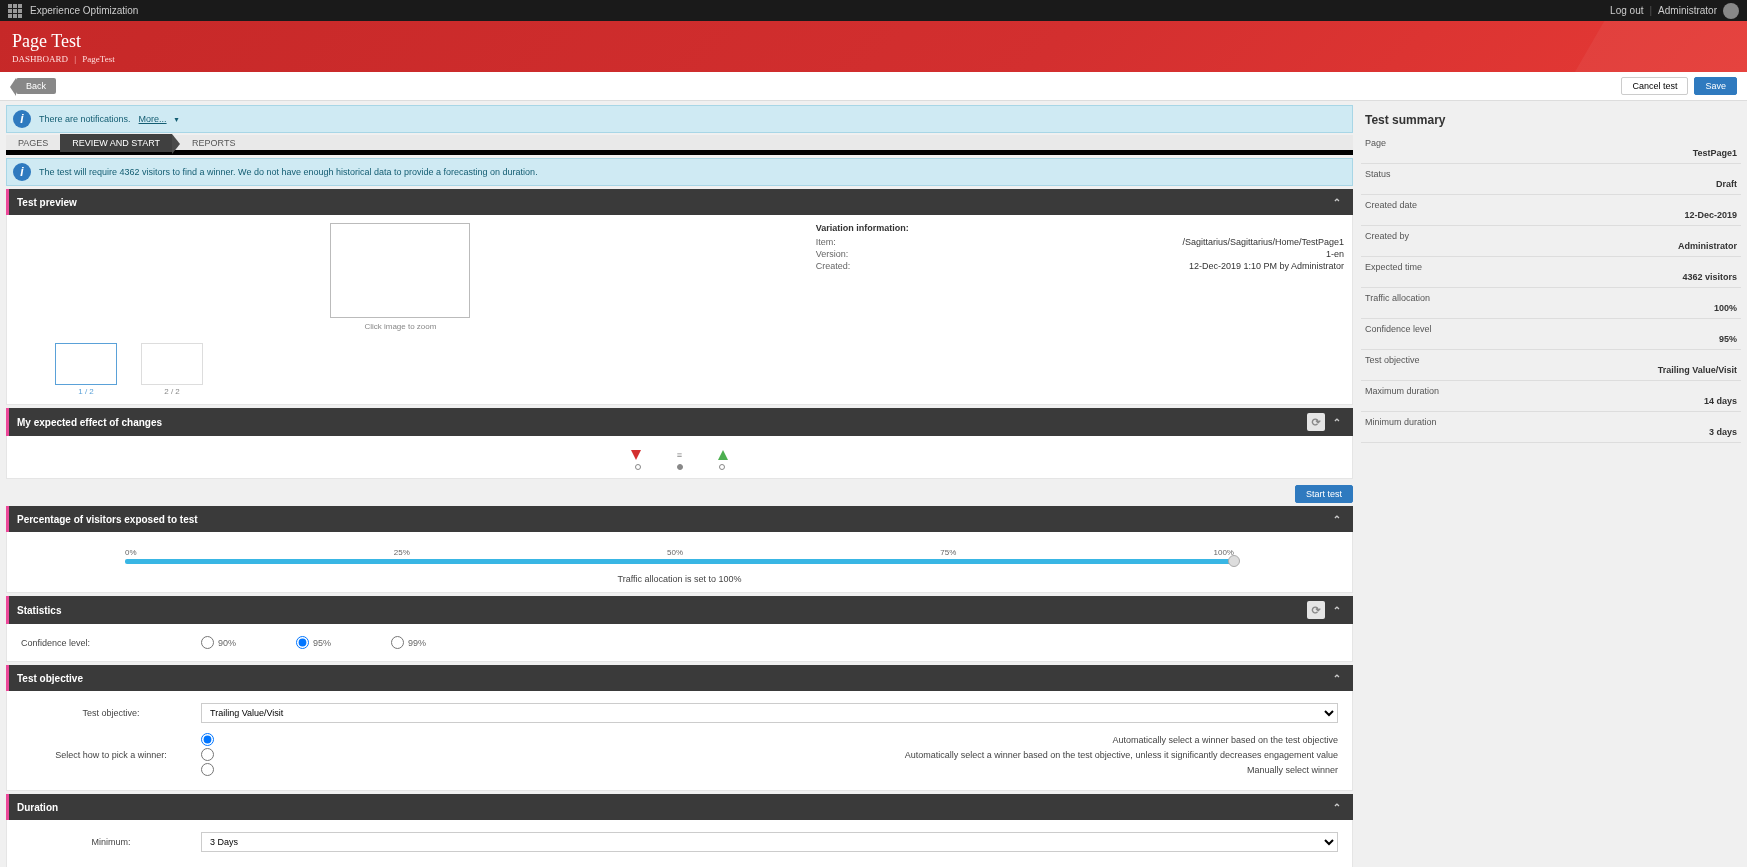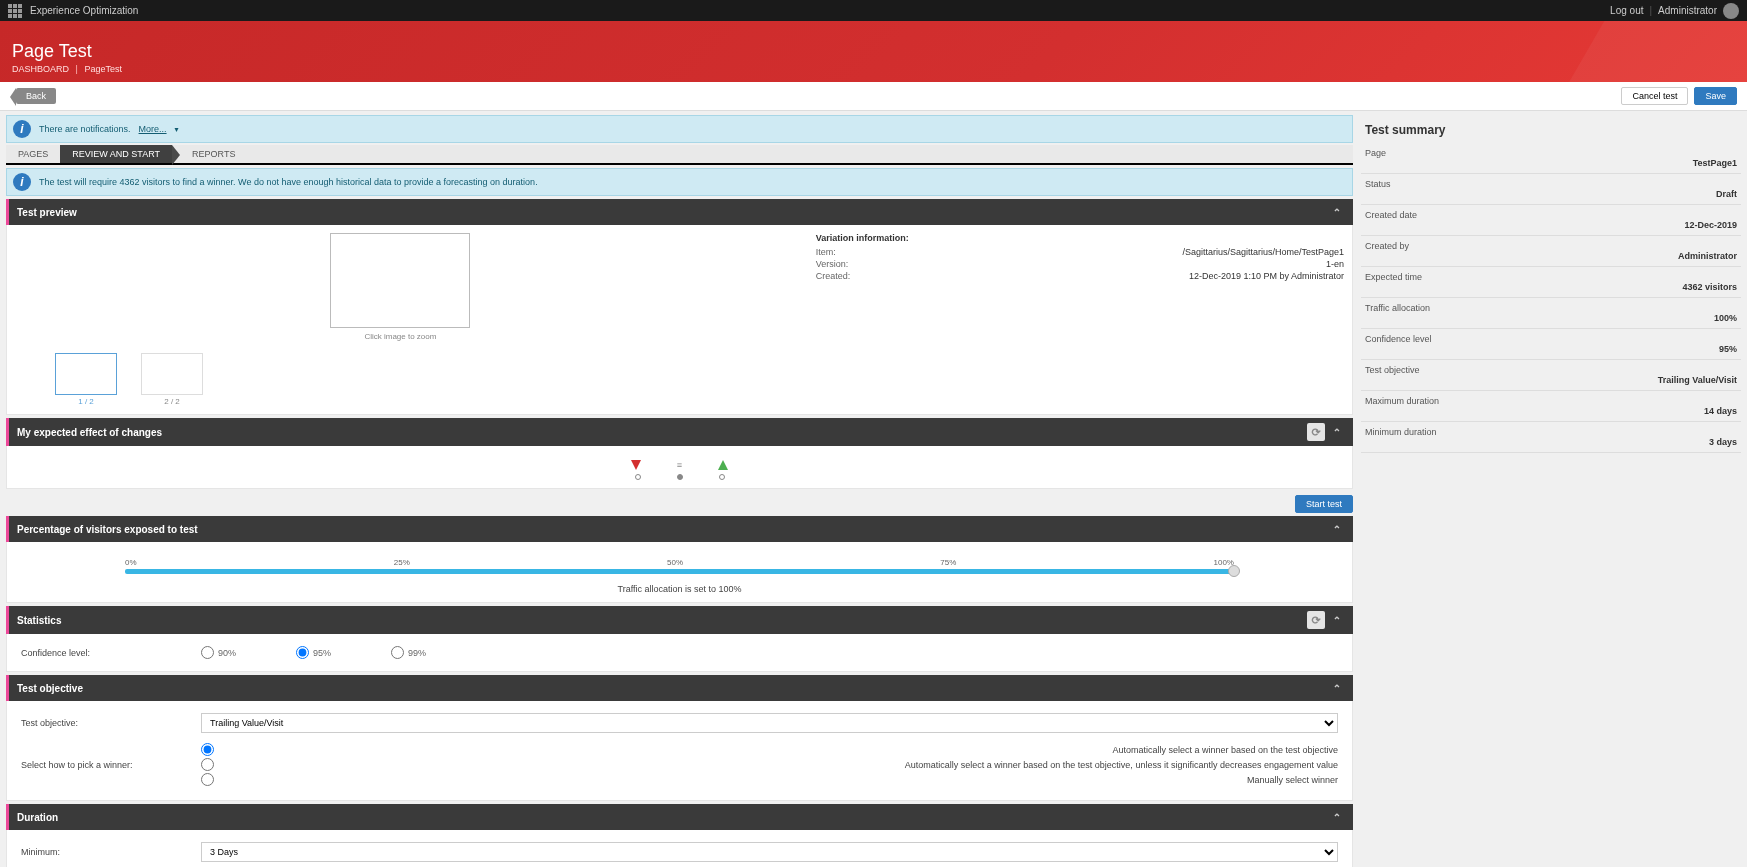--- a/index.html
+++ b/index.html
@@ -7,21 +7,21 @@
 
 
 .topbar { background: #1a1a1a; height: 21px; display: flex; align-items: center; padding: 0 8px; color: #ccc; font-size: 10px; }
 .topbar .grid-icon { width: 14px; height: 14px; display: grid; grid-template-columns: 1fr 1fr 1fr; grid-template-rows: 1fr 1fr 1fr; gap: 1px; margin-right: 8px; }
 .topbar .grid-icon span { background: #999; }
 .topbar .right { margin-left: auto; display: flex; align-items: center; gap: 6px; }
 .topbar .sep { color: #555; }
 .avatar { width: 16px; height: 16px; border-radius: 50%; background: #888; display:inline-block; }
 
 
-.redheader { background: linear-gradient(135deg, #c62828 0%, #d32f2f 60%, #e53935 100%); color: #fff; padding: 20px 12px 8px; position:relative; overflow:hidden; }
+.redheader { background: linear-gradient(135deg, #c62828 0%, #d32f2f 60%, #e53935 100%); color: #fff; padding: 10px 12px 8px; position:relative; overflow:hidden;font-family:Liberation Serif, serif; }
 .redheader::after { content:""; position:absolute; right:-40px; top:-10px; width:200px; height:80px; background: rgba(255,255,255,0.05); transform: skewX(-30deg); }
 .redheader h1 { font-size: 18px; font-weight: normal; margin-bottom: 2px; }
 .breadcrumb { font-size: 9px; color: #fdd; }
 .breadcrumb .sep { margin: 0 4px; color:#fbb; }
 
 
 .actionbar { background: #fff; border-bottom: 1px solid #ddd; padding: 5px 10px; display:flex; align-items:center; }
 .back-btn { background: #888; color:#fff; font-size:9px; padding:3px 10px; border:none; border-radius:2px; position:relative; margin-left:6px; }
 .back-btn::before { content:""; position:absolute; left:-6px; top:0; border-top:9px solid transparent; border-bottom:9px solid transparent; border-right:6px solid #888; height:0; }
 .actionbar .right { margin-left:auto; display:flex; gap:6px; }
@@ -32,21 +32,21 @@
 .layout { display:flex; gap:8px; padding:4px 6px; }
 .main { flex:1; }
 .side { width:380px; }
 
 
 .notif { background:#cfeaf3; border:1px solid #a8d6e6; color:#135d72; display:flex; align-items:center; padding:4px 6px; font-size:9px; gap:8px; position:relative; }
 .notif .info-icon { width:18px; height:18px; border-radius:50%; background:#2f7abf; color:#fff; display:flex; align-items:center; justify-content:center; font-style:italic; font-weight:bold; font-size:12px; }
 .notif a { color:#135d72; text-decoration:underline; }
 
 
-.tabbar { background:#e9e9e9; border-bottom:2px solid #000000; display:flex; align-items:center; padding:0; height:20px; margin-top:2px; font-size:9px;}
+.tabbar { background:#e9e9e9; border-bottom:5px solid #000000; display:flex; align-items:center; padding:0; height:20px; margin-top:2px; font-size:9px;}
 .tab { padding:4px 12px; color:#555; position:relative; cursor:pointer; }
 .tab.active { background:#404040; color:#fff; }
 .tab.active::after { content:""; position:absolute; right:-8px; top:0; border-top:10px solid transparent; border-bottom:10px solid transparent; border-left:8px solid #4a4a4a; }
 
 
 .panel { margin-top:3px; }
 .panel-header { background:#3a3a3a; color:#fff; font-size:10px; font-weight:bold; padding:5px 8px; border-left:3px solid #ec4899; display:flex; align-items:center;}
 .panel-header .sp { margin-left:auto; display:flex; gap:4px; align-items:center;}
 .panel-body { background:#fff; padding:8px; border:1px solid #e5e5e5; border-top:none; font-size:9px; }
 .chev { width:16px; height:16px; display:flex; align-items:center; justify-content:center; color:#ccc; cursor:pointer; font-size:10px;}
@@ -89,21 +89,21 @@
 .slider-lbl { text-align:center; font-size:9px; color:#444; margin-top:8px;}
 
 
 .stat-row { display:flex; align-items:center; padding:4px 6px; }
 .stat-lbl { width:180px; color:#444; }
 .radio-g { display:flex; gap:60px; }
 .radio-g label { display:flex; align-items:center; gap:4px; color:#666; }
 
 
 .frow { display:flex; align-items:center; padding:4px 6px; }
-.frow .lbl { width:180px; color:#444;}
+.frow .lbl { width:180px; color:#444;text-align:center;}
 .frow .val { flex:1; }
 select { width:100%; font-size:9px; padding:3px 4px; border:1px solid #ccc; background:#fff; }
 .radio-line { display:flex; align-items:center; gap:4px; margin:2px 0; color:#444;justify-content:space-between;}
 
 
 .side h3 { font-size:12px; font-weight:bold; padding:8px 4px 6px;}
 .sumrow { display:flex; padding:5px 4px; border-bottom:1px solid #ddd; font-size:9px;flex-direction:column;}
 .sumrow .k { color:#555;}
 .sumrow .v { margin-left:auto; font-weight:bold; text-align:right;}
 

